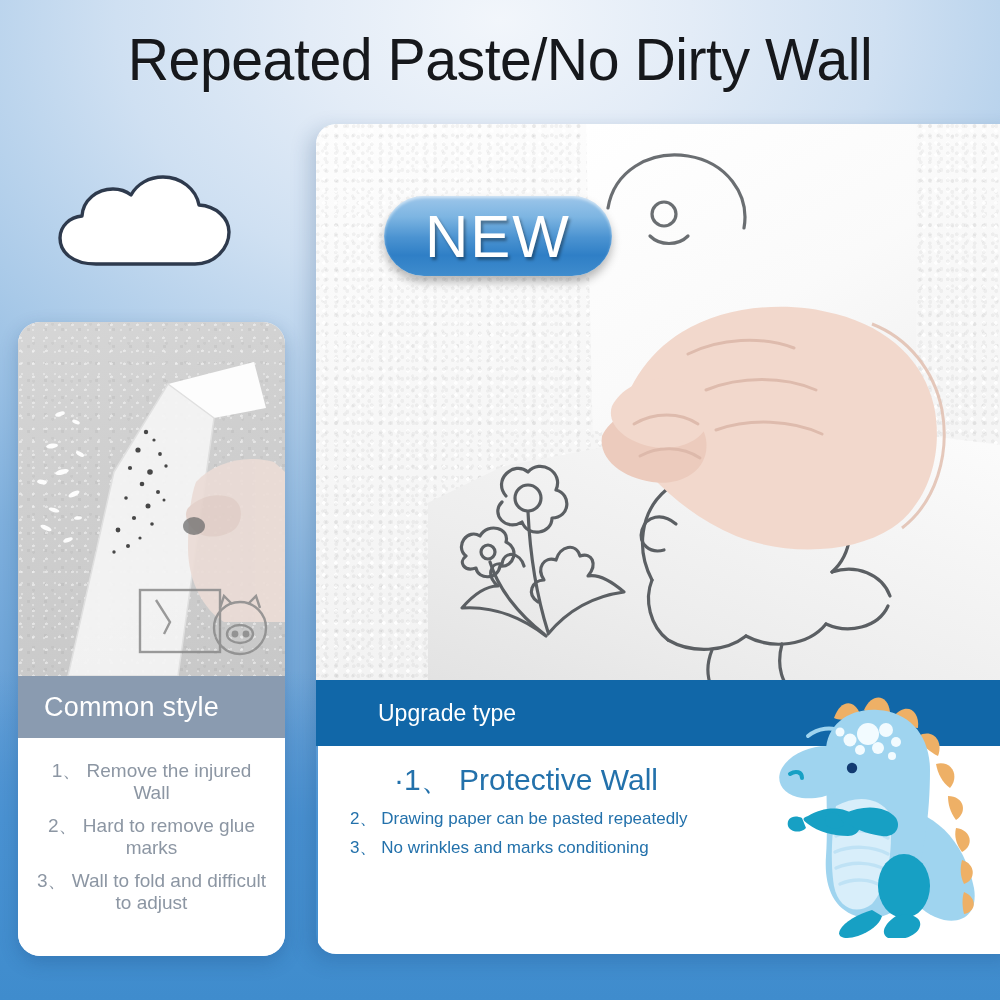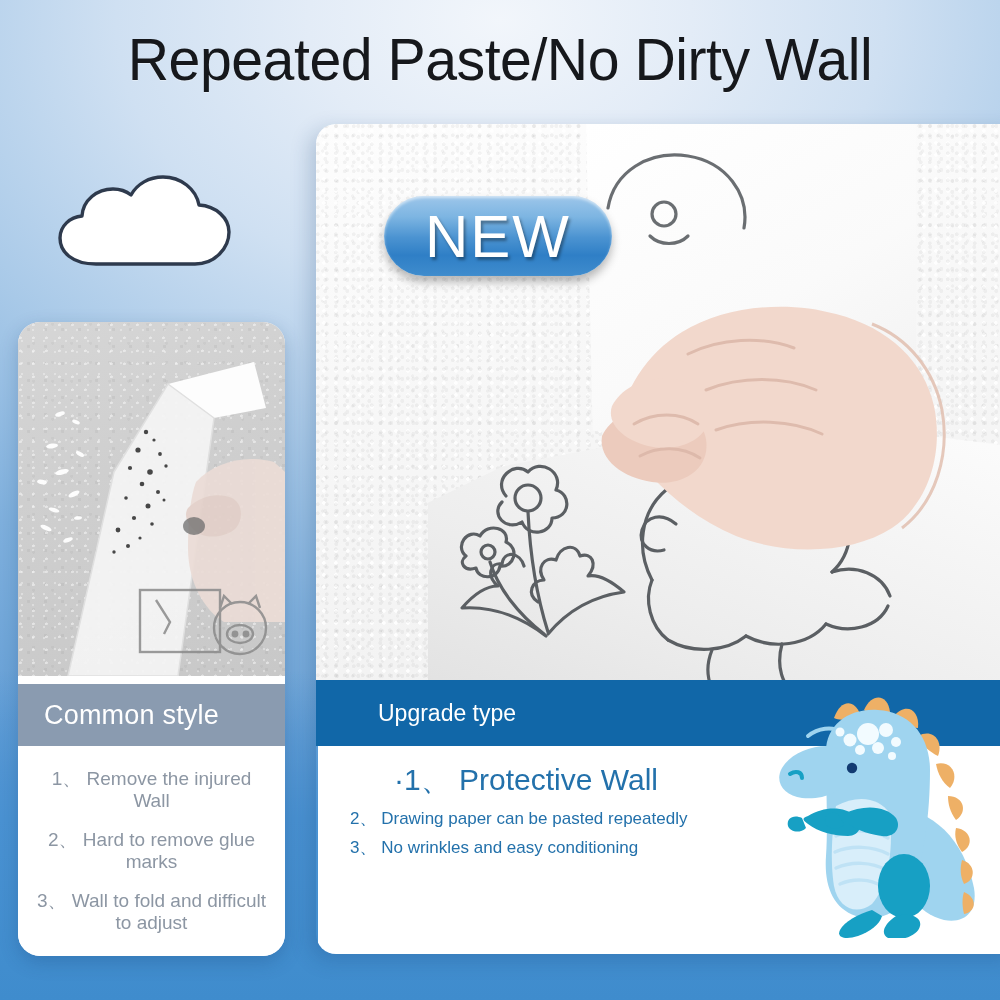--- a/index.html
+++ b/index.html
@@ -60,27 +60,26 @@
       radial-gradient(circle at 36% 74%, rgba(255,255,255,.4) 0 1px, transparent 1.5px),
       radial-gradient(circle at 82% 12%, rgba(0,0,0,.04) 0 1.3px, transparent 1.7px);
     background-size: 13px 13px, 17px 17px, 11px 11px, 19px 19px;
     opacity:.85;
   }
   #left-band {
     height:62px; width:100%;
     background:#8a9bb0;
     display:flex; align-items:center;
     padding-left:26px;
-    margin-top:8px;
   }
   #left-band-title { color:#ffffff; font-size:27px; letter-spacing:.2px; }
   #left-list {
     flex:1; background:#fff;
     padding:22px 14px 10px 14px;
-    display:flex; flex-direction:column; gap:16px;
+    display:flex; flex-direction:column; gap:10px;
     align-items:center;
   }
   .left-item {
     color:#8c96a3; font-size:19px; line-height:1.18;
     text-align:center; max-width:250px;
   }
   .left-item .num { white-space:nowrap; }
 
   
   #right-card {
@@ -332,21 +331,21 @@
     <div class="r-item big">
       <span>·1、</span>
       <span>Protective Wall</span>
     </div>
     <div class="r-item small">
       <span>2、</span>
       <span>Drawing paper can be pasted repeatedly</span>
     </div>
     <div class="r-item small">
       <span>3、</span>
-      <span>No wrinkles and easy conditioning</span>
+      <span>No wrinkles and marks conditioning</span>
     </div>
   </div>
 </div>
 
 <div id="new-badge">
   <span id="new-badge-label">NEW</span>
 </div>
 
 <svg id="dino" viewBox="0 0 230 250">
 

